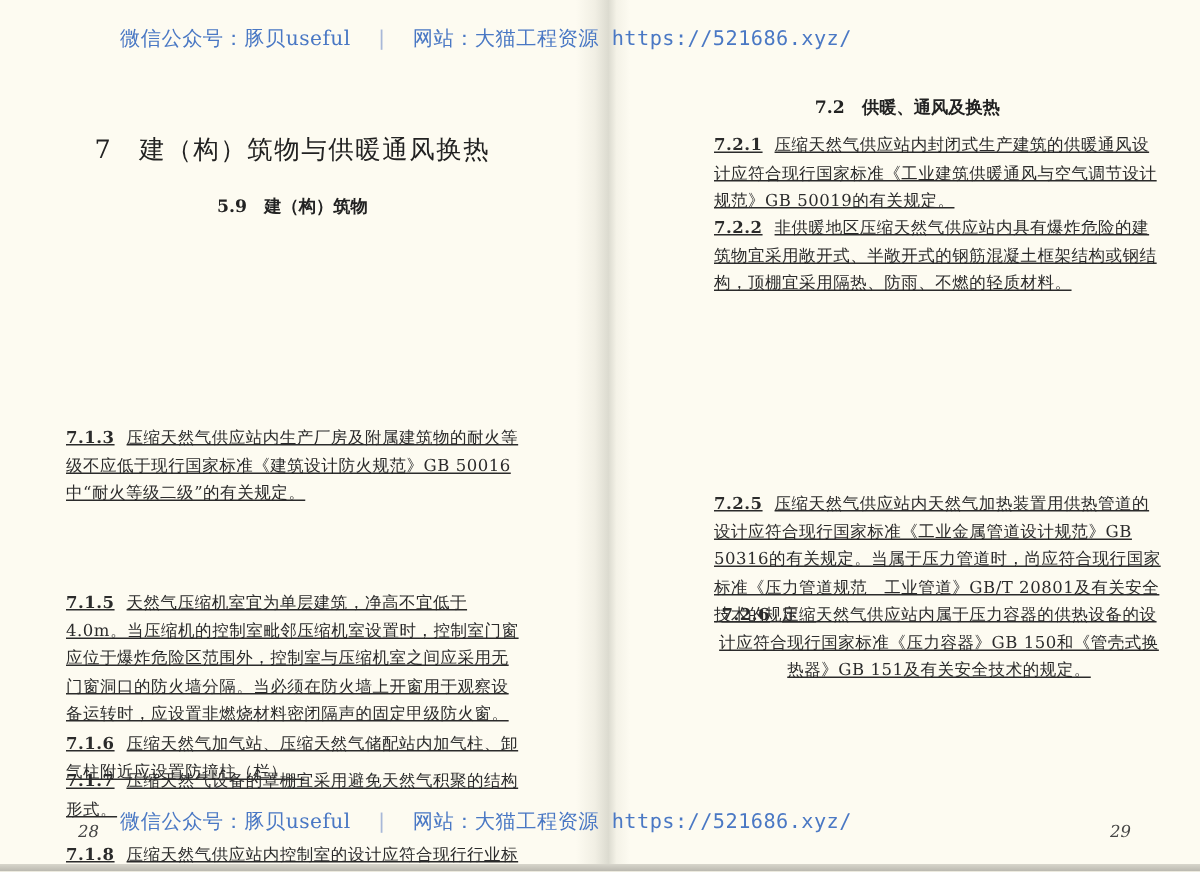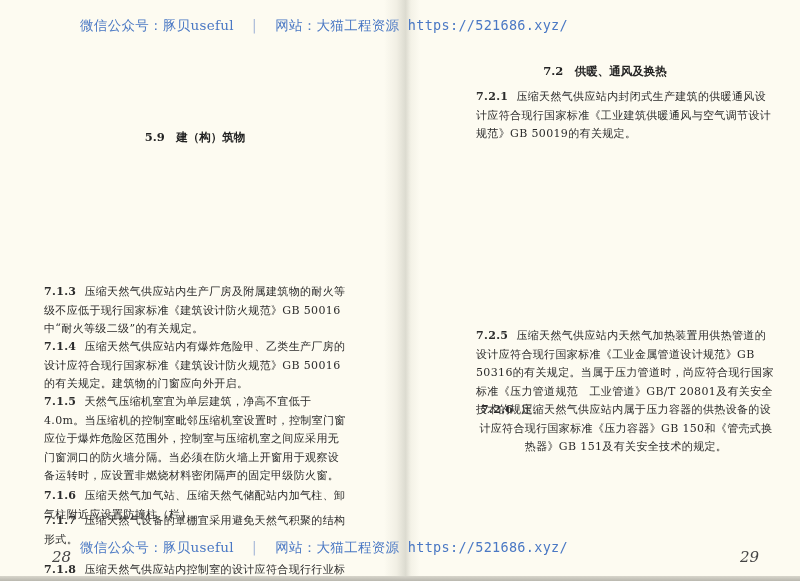--- a/index.html
+++ b/index.html
@@ -27,57 +27,58 @@
     .watermark .cn { font-family: "DejaVu Serif", serif; }
     .watermark.top { top: 17px; }
     .watermark.bottom { top: 539px; }
     .chapter-title {
       position: absolute; left: 0; width: 390px; top: 88px; text-align: center;
       font-size: 17px; letter-spacing: 1px; color: #222;
     }
     .section-title {
       position: absolute; text-align: center; font-size: 11.5px; font-weight: bold; color: #222;
     }
-    .para { position: absolute; font-size: 11px; line-height: 18.5px; letter-spacing: 0.35px; color: #2b2b2b; }
+    .para { position: absolute; font-size: 11px; line-height: 18.5px; letter-spacing: 0.35px; color: #2b2b2b; text-decoration: underline; }
     .para .num { font-weight: bold; margin-right: 8px; }
     .left .para { left: 44px; width: 304px; }
     .right .para { left: 66px; width: 300px; }
-    .page-num { position: absolute; font-size: 15px; font-style: italic; color: #444; text-align: center; }
+    .page-num { position: absolute; font-size: 11px; font-style: italic; color: #444; text-align: center; }
   </style>
 </head>
 <body>
 
 <div class="spread"></div>
 <div class="spine"></div>
 <div class="bottom-edge"></div>
 
 <div class="watermark top">
   <span class="cn">微信公众号：豚贝useful</span>
   <span style="color:#a8b8d8;margin:0 8px;">|</span>
   <span class="cn">网站：大猫工程资源</span>
   <span>https://521686.xyz/</span>
 </div>
 
 <div class="page left">
+  <div class="chapter-title">7　建（构）筑物与供暖通风换热</div>
   <div class="section-title" style="left:0;width:390px;top:130px;">5.9　建（构）筑物</div>
 
   <div class="para" style="top:283px;"><span class="num">7.1.3</span><span>压缩天然气供应站内生产厂房及附属建筑物的耐火等级不应低于现行国家标准《建筑设计防火规范》GB 50016中“耐火等级二级”的有关规定。</span></div>
-  <div class="para" style="top:338px;"><span class="num">7.1.4</span><span>压缩天然气供应站内有爆炸危险甲、乙类生产厂房的设计应符合现行国家标准《建筑设计防火规范》GB 50016的有关规定。建筑物的门窗应向外开启。</span></div>
   <div class="para" style="top:393px;"><span class="num">7.1.5</span><span>天然气压缩机室宜为单层建筑，净高不宜低于4.0m。当压缩机的控制室毗邻压缩机室设置时，控制室门窗应位于爆炸危险区范围外，控制室与压缩机室之间应采用无门窗洞口的防火墙分隔。当必须在防火墙上开窗用于观察设备运转时，应设置非燃烧材料密闭隔声的固定甲级防火窗。</span></div>
   <div class="para" style="top:487px;"><span class="num">7.1.6</span><span>压缩天然气加气站、压缩天然气储配站内加气柱、卸气柱附近应设置防撞柱（栏）。</span></div>
   <div class="para" style="top:512px;"><span class="num">7.1.7</span><span>压缩天然气设备的罩棚宜采用避免天然气积聚的结构形式。</span></div>
   <div class="para" style="top:561px;"><span class="num">7.1.8</span><span>压缩天然气供应站内控制室的设计应符合现行行业标准《控制室设计规范》HG/T 20508的有关规定。</span></div>
 
   <div class="page-num" style="left:52px;top:548px;">28</div>
 </div>
 
 <div class="page right">
   <div class="section-title" style="left:0;width:390px;top:64px;">7.2　供暖、通风及换热</div>
 
   <div class="para" style="top:88px;"><span class="num">7.2.1</span><span>压缩天然气供应站内封闭式生产建筑的供暖通风设计应符合现行国家标准《工业建筑供暖通风与空气调节设计规范》GB 50019的有关规定。</span></div>
+  <div class="para" style="top:143px;"><span class="num">7.2.2</span><span>非供暖地区压缩天然气供应站内具有爆炸危险的建筑物宜采用敞开式、半敞开式的钢筋混凝土框架结构或钢结构，顶棚宜采用隔热、防雨、不燃的轻质材料。</span></div>
   <div class="para" style="top:327px;"><span class="num">7.2.5</span><span>压缩天然气供应站内天然气加热装置用供热管道的设计应符合现行国家标准《工业金属管道设计规范》GB 50316的有关规定。当属于压力管道时，尚应符合现行国家标准《压力管道规范　工业管道》GB/T 20801及有关安全技术的规定。</span></div>
   <div class="para" style="top:401px;text-align:center;"><span class="num">7.2.6</span><span>压缩天然气供应站内属于压力容器的供热设备的设计应符合现行国家标准《压力容器》GB 150和《管壳式换热器》GB 151及有关安全技术的规定。</span></div>
 
   <div class="page-num" style="left:330px;top:548px;">29</div>
 </div>
 
 <div class="watermark bottom">
   <span class="cn">微信公众号：豚贝useful</span>
   <span style="color:#a8b8d8;margin:0 8px;">|</span>
   <span class="cn">网站：大猫工程资源</span>

